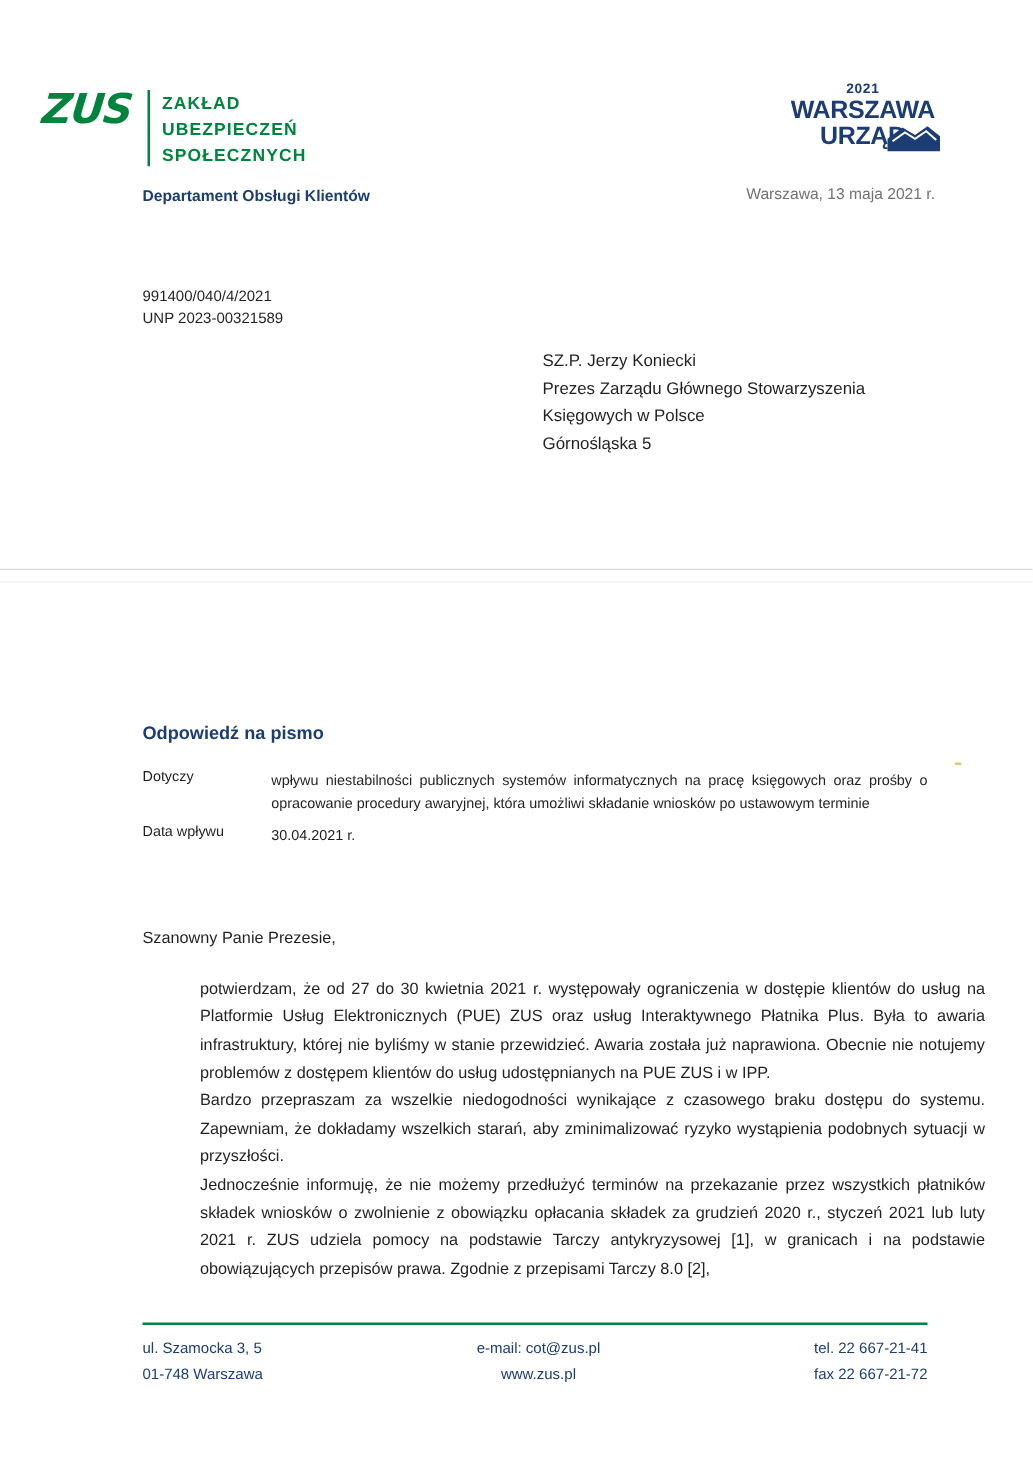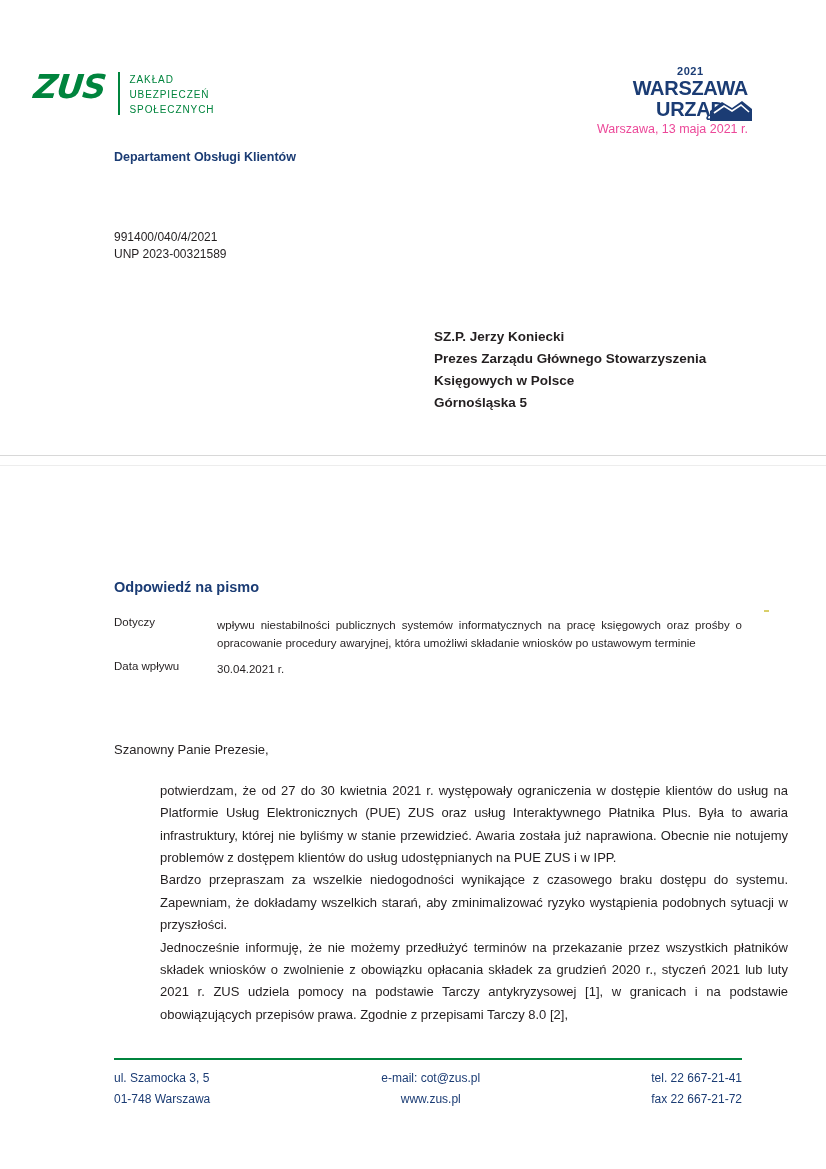--- a/index.html
+++ b/index.html
@@ -41,22 +41,22 @@
     padding-right: 10px;
     transform: skewX(-6deg);
   }
   .zus-divider {
     width: 2px;
     align-self: stretch;
     background: #00843d;
     margin: 2px 10px 2px 2px;
   }
   .zus-sub {
-    font-size: 10px;
-    font-weight: normal;
+    font-size: 14px;
+    font-weight: bold;
     letter-spacing: 0.9px;
     color: #00843d;
     line-height: 1.5;
     padding-top: 2px;
     text-transform: uppercase;
   }
 
   .przyjazny {
     position: absolute;
     top: 66px;
@@ -86,24 +86,24 @@
   .przyjazny .badge-shape {
     position: absolute;
     right: -6px;
     bottom: -6px;
     width: 46px;
     height: 34px;
   }
 
   .city-date {
     position: absolute;
-    top: 122px;
+    top: 148px;
     right: 78px;
     font-size: 12.5px;
-    color: #ec4899;
+    color: #737373;
   }
   .dept {
     position: absolute;
     top: 150px;
     left: 114px;
     font-size: 12.5px;
     font-weight: bold;
     color: #1b3c74;
   }
 
@@ -114,24 +114,23 @@
     font-size: 12px;
     line-height: 1.45;
     color: #231f20;
   }
 
   .addressee {
     position: absolute;
     top: 278px;
     left: 434px;
     font-size: 13.5px;
-    font-weight: bold;
+    font-weight: normal;
     line-height: 1.62;
     color: #231f20;
-    margin-top: 48px;
   }
 
   .fold-line {
     position: absolute;
     left: 0;
     width: 826px;
     height: 1px;
     background: #d8d8d8;
   }
   .fold-1 { top: 455px; }

